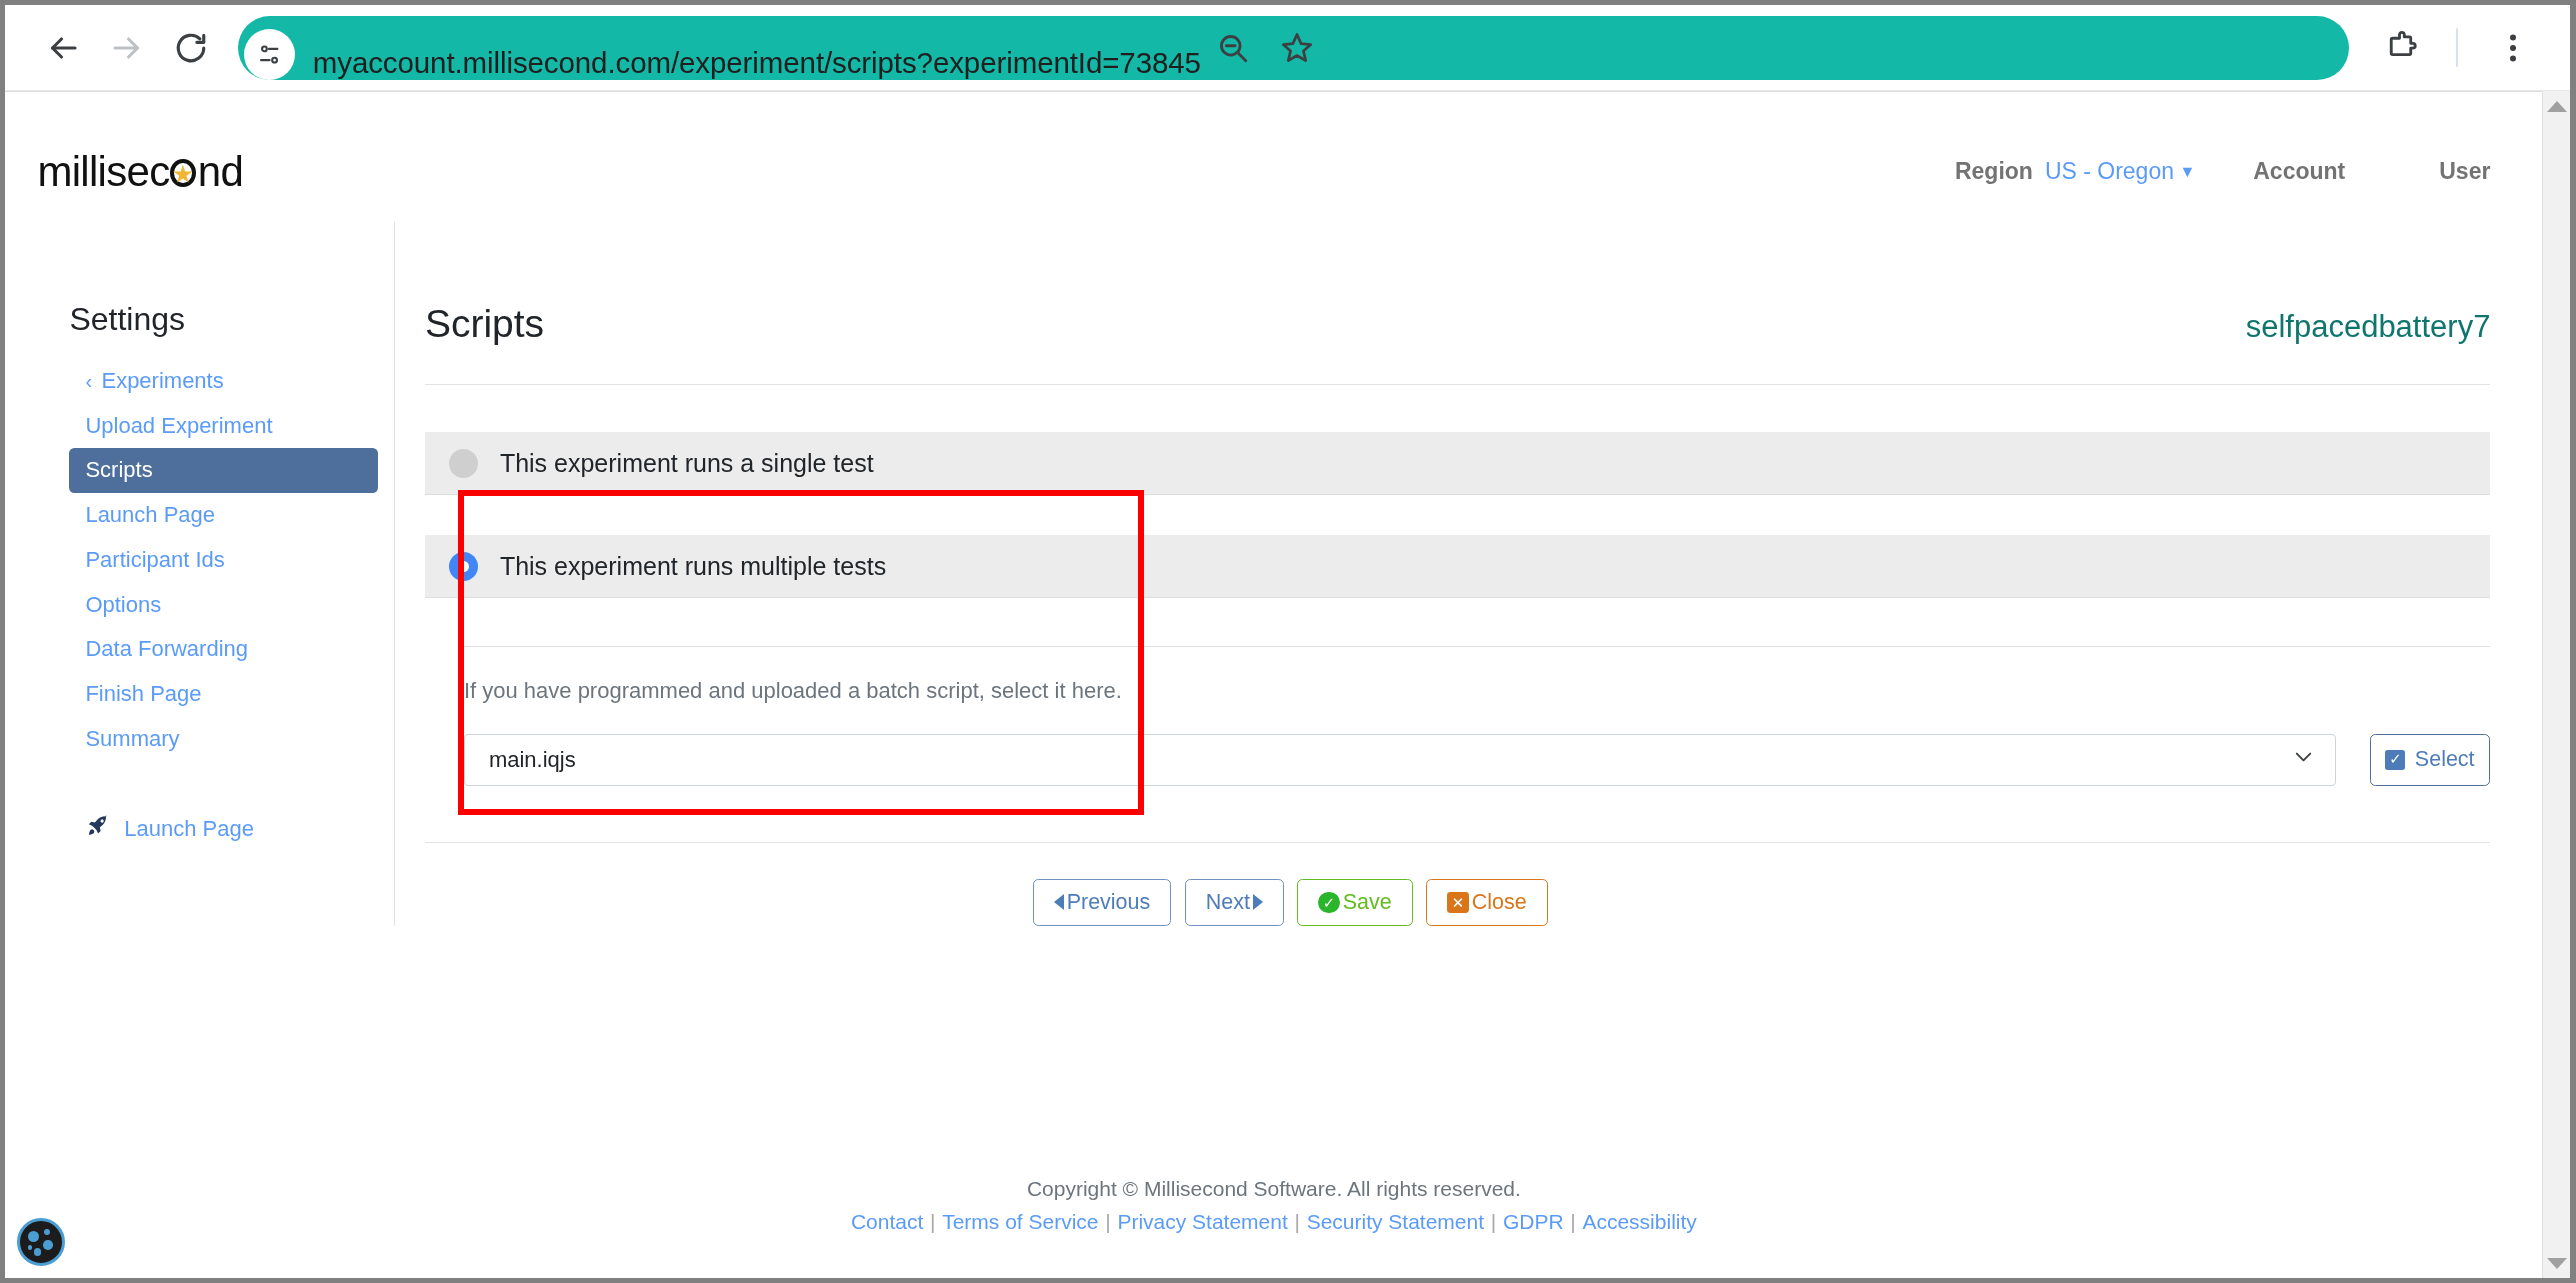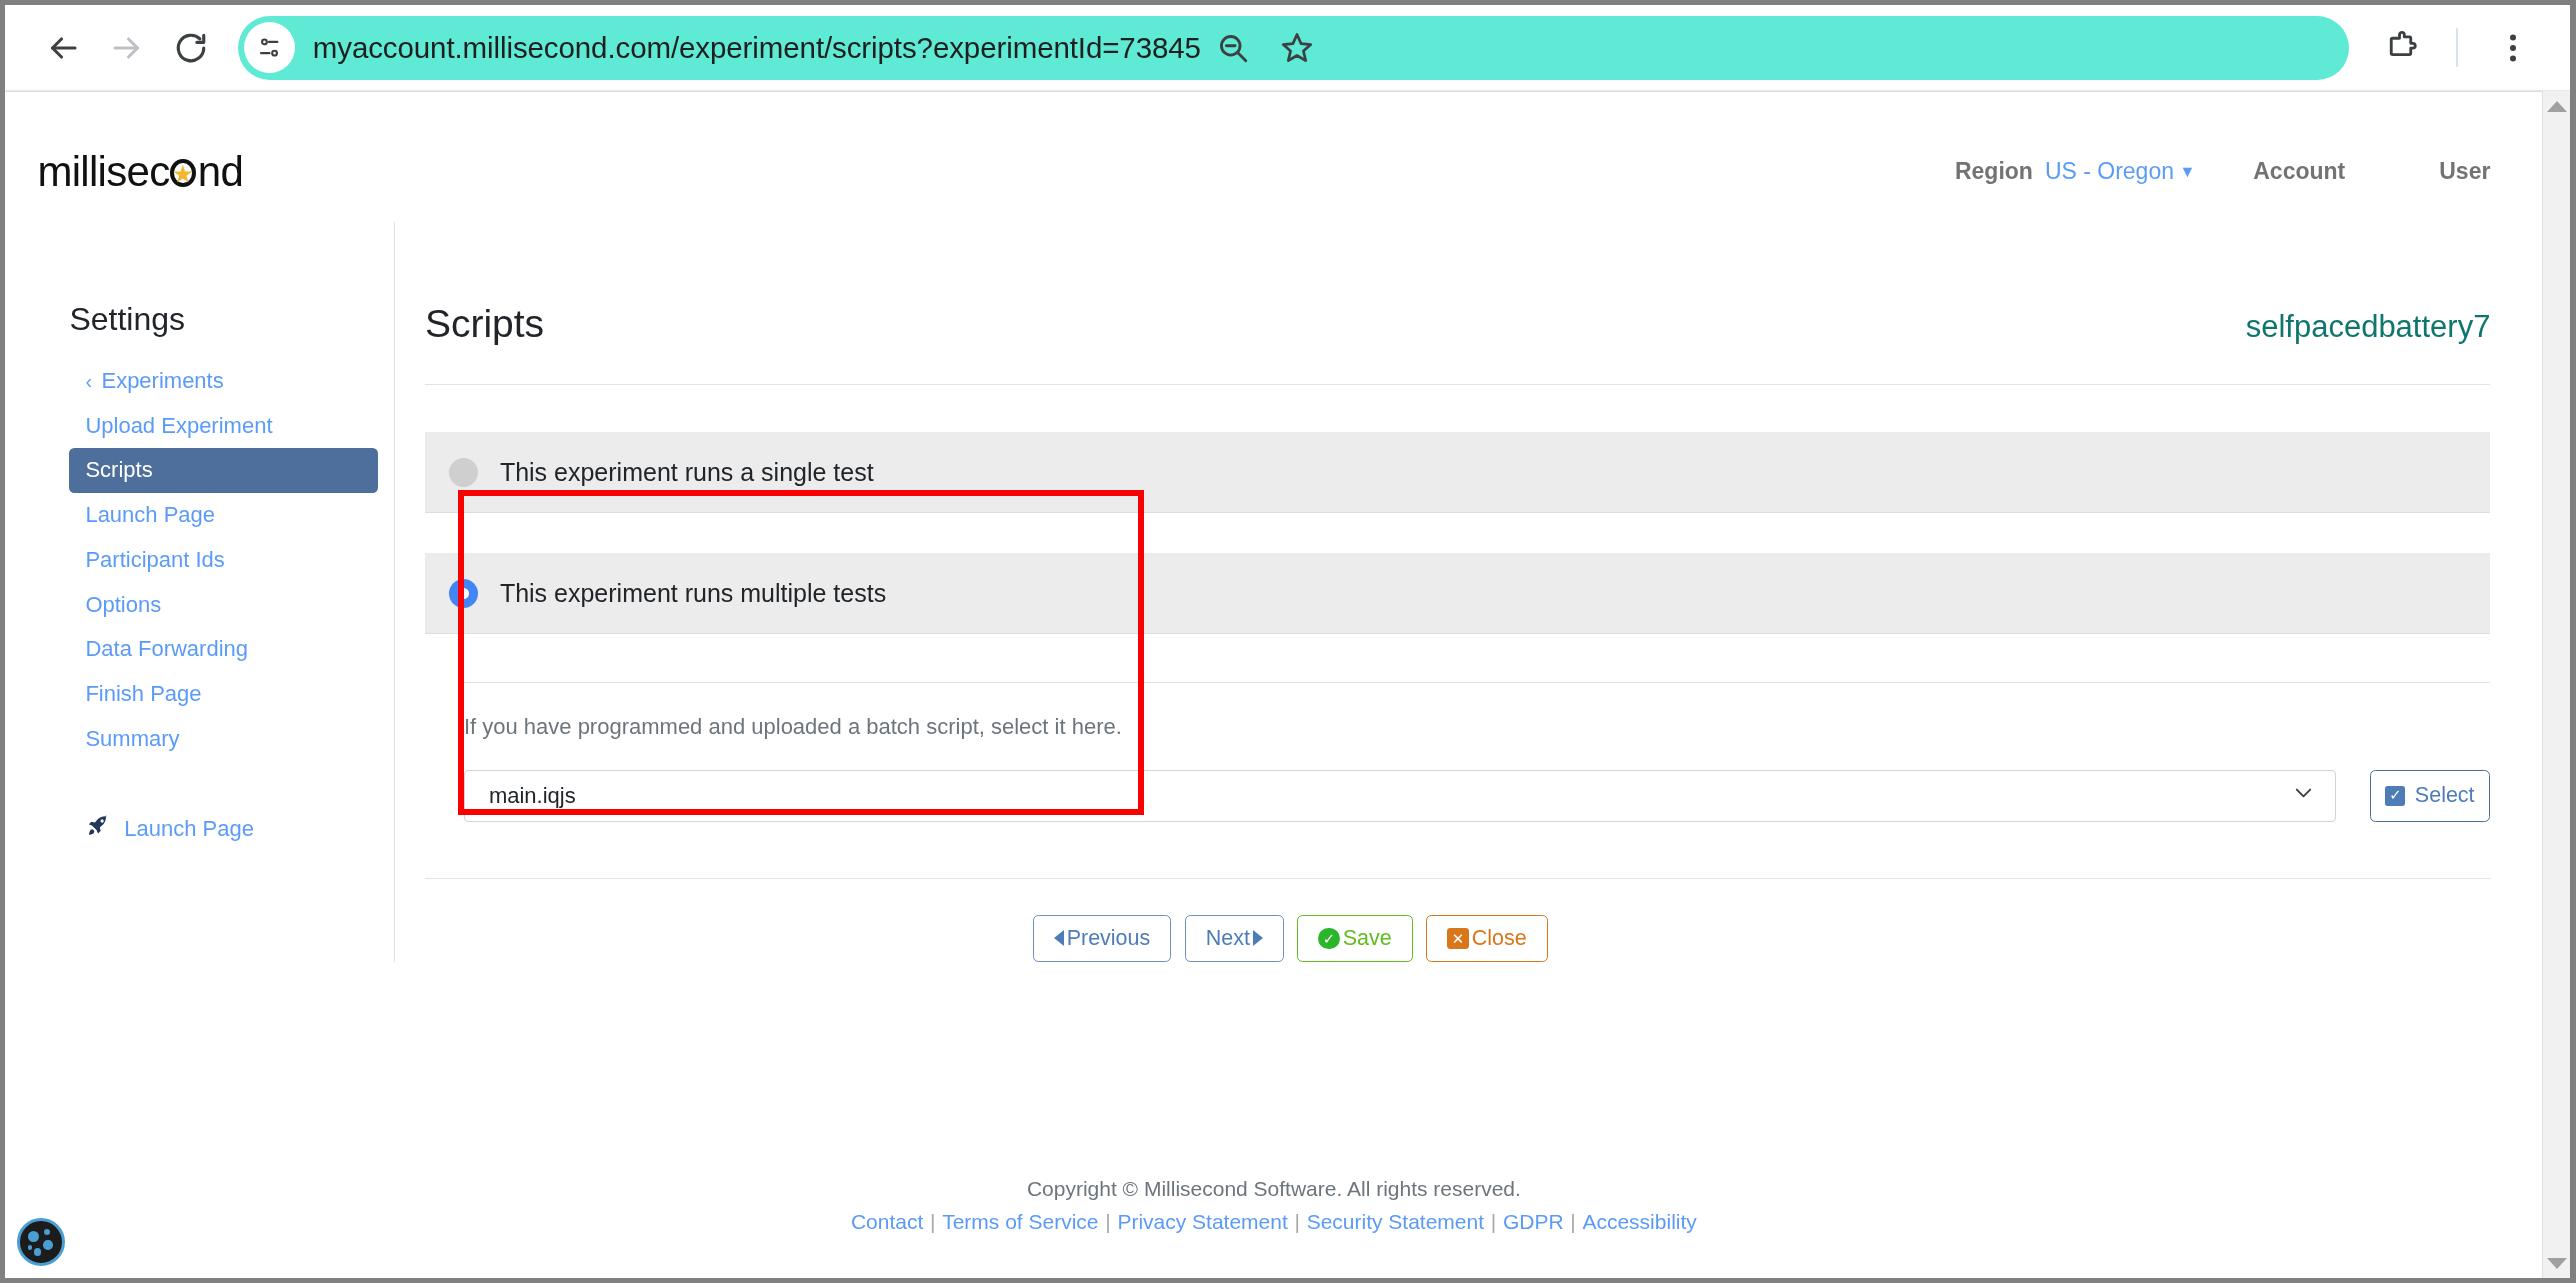--- a/index.html
+++ b/index.html
@@ -28,22 +28,22 @@
   }
   .navbtn {
     width: 64px; height: 64px; border: none; background: none;
     display: flex; align-items: center; justify-content: center;
     border-radius: 50%; cursor: pointer; flex: 0 0 auto;
   }
   .navbtn svg { width: 36px; height: 36px; }
 
   #omnibox {
     flex: 1 1 auto; height: 64px; margin: 0 20px 0 14.8px;
-    background: #5eead4; border-radius: 32px;
-    display: flex; align-items: center; padding: 0 9.4px 0 6.7px;
+    background: #14b8a6; border-radius: 32px;
+    display: flex; align-items: flex-end; padding: 0 9.4px 0 6.7px;
     min-width: 0;
   }
   #site-info {
     width: 51px; height: 51px; border-radius: 50%;
     background: #ffffff;
     display: flex; align-items: center; justify-content: center;
     flex: 0 0 auto; cursor: pointer;
   }
   #url-text {
     font-size: 29.5px; color: #1f1f1f; white-space: nowrap;
@@ -139,21 +139,21 @@
     display: flex; align-items: baseline; justify-content: space-between;
     padding-bottom: 38px; border-bottom: 0.7px solid #e3e3e3;
     margin-top: -115px;
   }
   #page-title { font-size: 39px; color: #212529; font-weight: 400; }
   #exp-name { font-size: 31px; color: #0f766e; font-weight: 400; }
 
   .opt-row {
     background: #ececec; border-bottom: 0.7px solid #dedede;
     display: flex; align-items: center;
-    height: 81px; padding-left: 24px;
+    height: 63px; padding-left: 24px;
   }
   .opt-row.second { margin-top: 40px; }
   .radio {
     width: 29.5px; height: 29.5px; border-radius: 50%;
     flex: 0 0 auto; margin-right: 21.5px;
     display: flex; align-items: center; justify-content: center;
     cursor: pointer;
   }
   .radio.off { background: #cfcfcf; }
   .radio.on  { background: #4285f4; }

